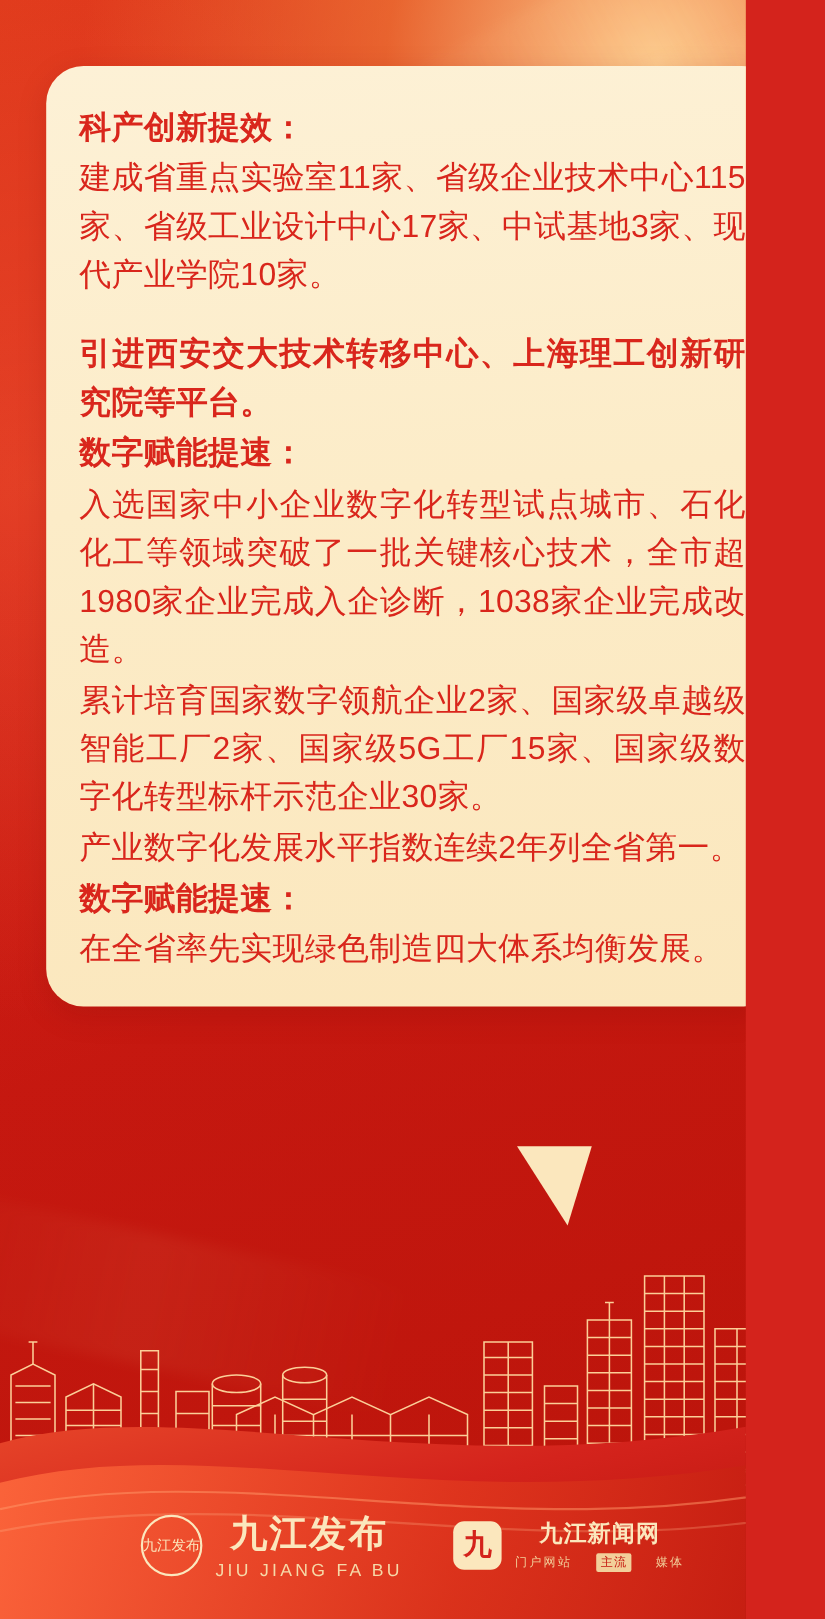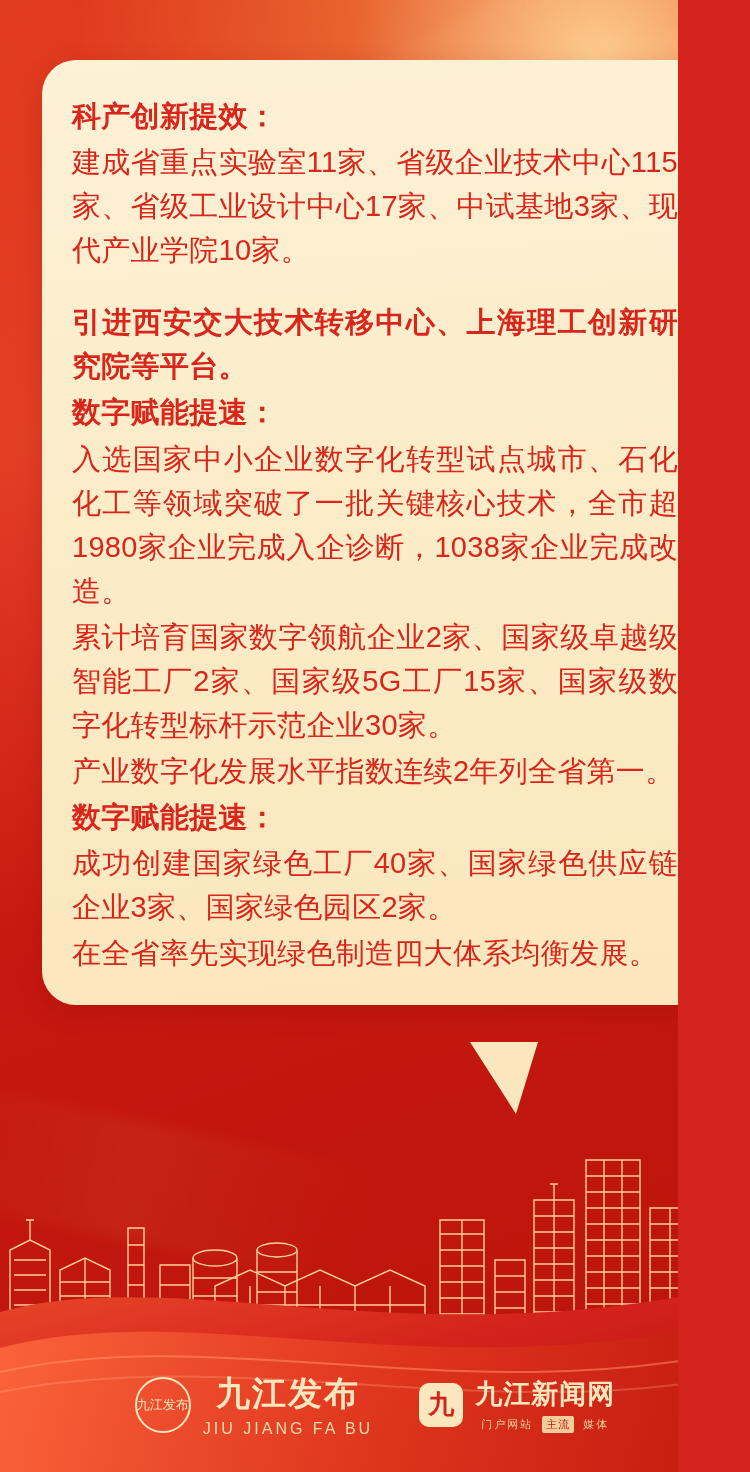--- a/index.html
+++ b/index.html
@@ -145,28 +145,28 @@
     background: #fbe7bd;
     color: #d4231c;
     font-weight: bold;
     font-size: 26px;
     display: flex;
     align-items: center;
     justify-content: center;
   }
   .news-main {
     color: #fbe7bd;
-    font-size: 27px;
+    font-size: 21px;
     font-weight: bold;
     letter-spacing: 1px;
   }
   .news-sub {
     display: flex;
     align-items: center;
-    gap: 9px;
+    gap: 22px;
     margin-top: 4px;
   }
   .news-sub span {
     color: #f2cf9a;
     font-size: 11px;
     letter-spacing: 2px;
   }
   .news-sub .pill {
     background: #f2cf9a;
     color: #c4160f;
@@ -255,21 +255,20 @@
       <p class="para heading">科产创新提效：</p>
       <p class="para"><span>建成省重点实验室11家、省级企业技术中心115家、省级工业设计中心17家、中试基地3家、现代产业学院10家。</span></p>
       <p class="para b"><span>引进西安交大技术转移中心、上海理工创新研究院等平台。</span></p>
 
       <p class="para heading">数字赋能提速：</p>
       <p class="para"><span>入选国家中小企业数字化转型试点城市、石化化工等领域突破了一批关键核心技术，全市超1980家企业完成入企诊断，1038家企业完成改造。</span></p>
       <p class="para"><span>累计培育国家数字领航企业2家、国家级卓越级智能工厂2家、国家级5G工厂15家、国家级数字化转型标杆示范企业30家。</span></p>
       <p class="para"><span>产业数字化发展水平指数连续2年列全省第一。</span></p>
 
       <p class="para heading">数字赋能提速：</p>
-      <p class="para"><span>成功创建国家绿色工厂40家、国家绿色供应链企业3家、国家绿色园区2家。</span></p>
       <p class="para"><span>在全省率先实现绿色制造四大体系均衡发展。</span></p>
 
     </div>
   </div>
   <div class="bubble-tail"></div>
 
   <div class="footer">
 
     <div class="logo-group">
       <div class="seal">九江发布</div>

